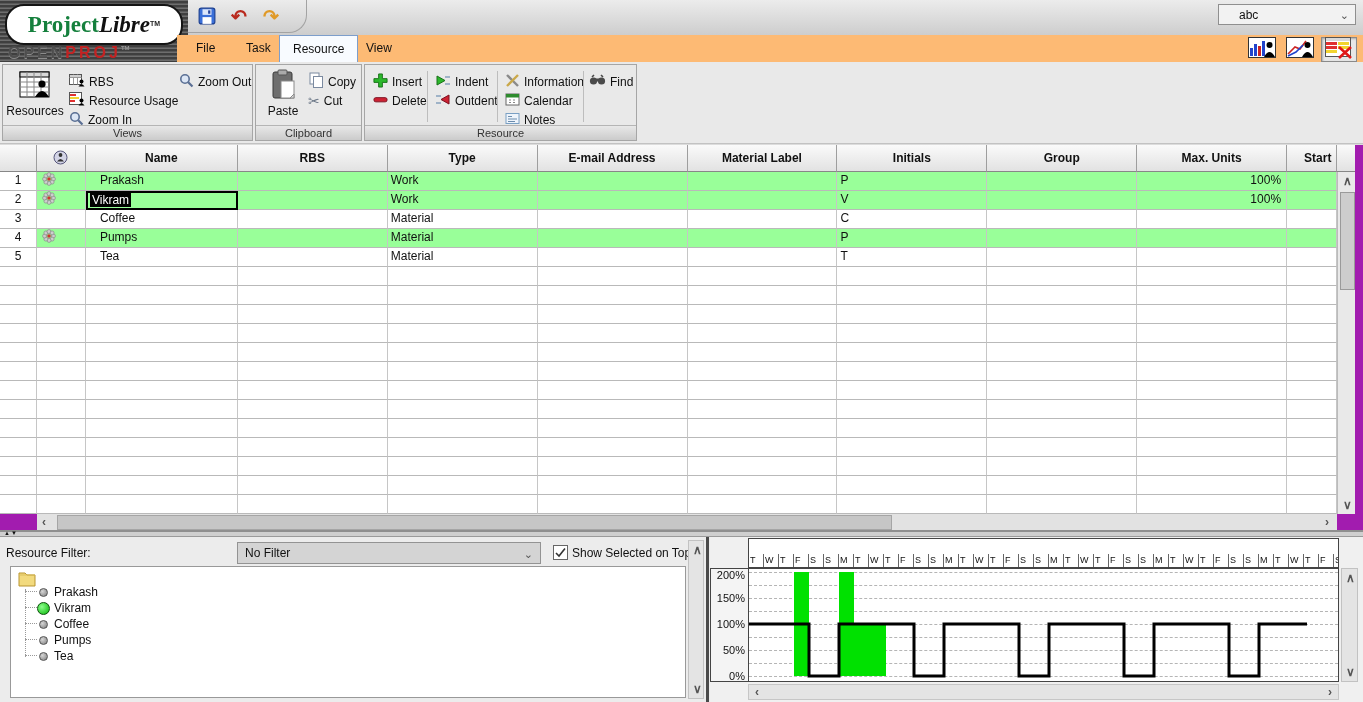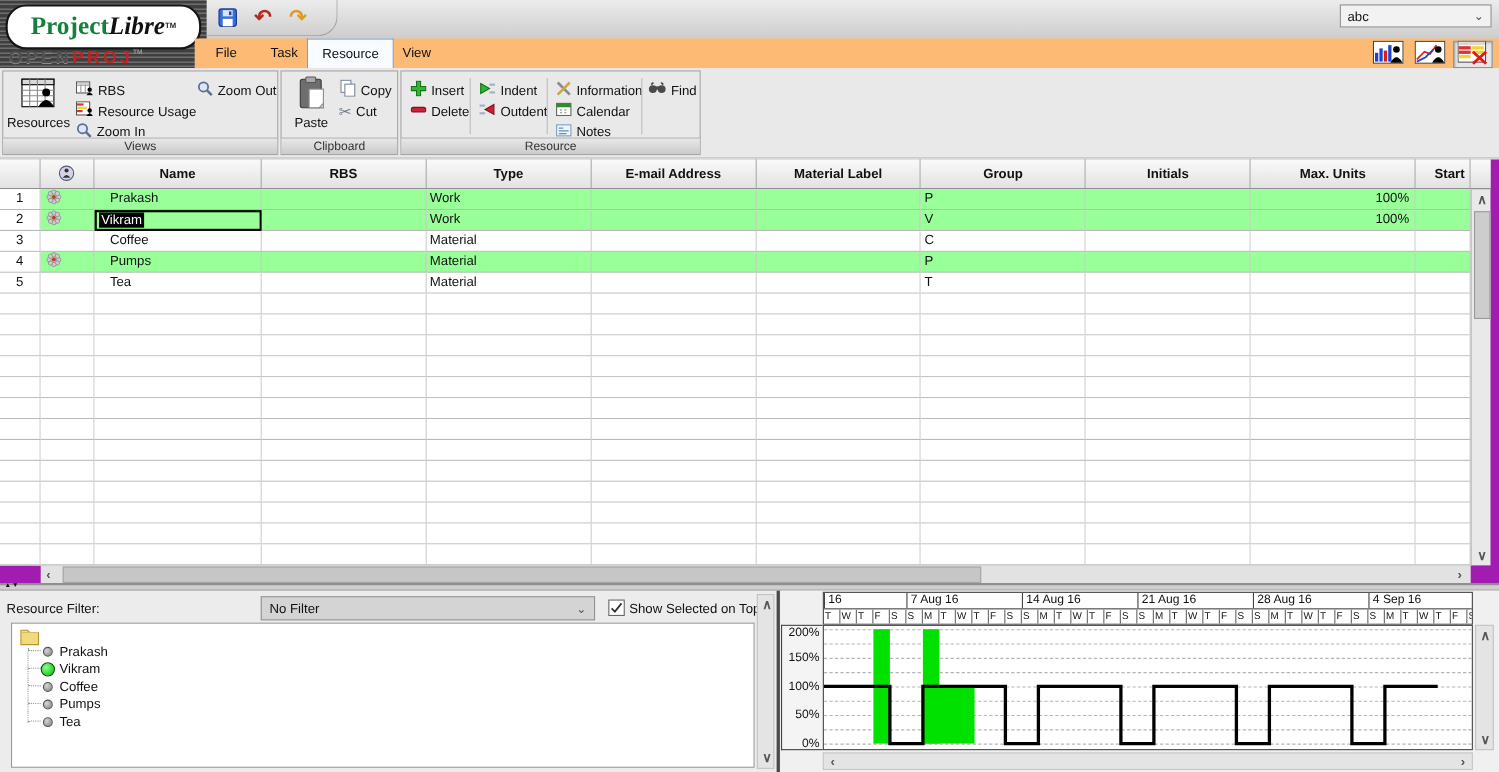--- a/index.html
+++ b/index.html
@@ -21,21 +21,21 @@
   
   .topbar{position:absolute;left:188px;top:0;width:1175px;height:35px;
     background:linear-gradient(#ececec,#cdcdcd);}
   .qat-bubble{position:absolute;left:0;top:-1px;width:118px;height:33px;
     border-right:1px solid #a3a3a3;border-bottom:1px solid #a3a3a3;border-bottom-right-radius:18px;}
   .qat{position:absolute;left:8px;top:6px;display:flex;gap:10px;align-items:center;}
   .qat-btn{width:22px;height:22px;display:flex;align-items:center;justify-content:center;cursor:default;}
   .undo-glyph{font-size:19px;font-weight:bold;color:#b92a1e;line-height:20px;}
   .redo-glyph{font-size:19px;font-weight:bold;color:#e09a28;line-height:20px;}
   .abc-combo{position:absolute;right:7px;top:4px;width:138px;height:21px;background:#f2f2f2;
-    border:1px solid #8f8f8f;line-height:20px;padding-left:6px;box-sizing:border-box;}
+    border:1px solid #8f8f8f;line-height:20px;padding-left:20px;box-sizing:border-box;}
   .abc-combo .chev{position:absolute;right:6px;top:0;color:#555;font-size:11px;}
   
   .tabrow{position:absolute;left:177px;top:35px;width:1282px;height:27px;background:#fdba74;}
   .tab{position:absolute;top:0;height:26px;line-height:26px;padding:0 13px;cursor:default;}
   .tab.selected{background:#f8fbff;border:1px solid #7d9ecb;border-bottom:none;height:27px;box-sizing:border-box;}
   .viewbtns{position:absolute;right:0;top:0;width:470px;height:27px;}
   .vbtn{position:absolute;top:2px;width:34px;height:23px;display:flex;align-items:center;justify-content:center;}
   .vbtn.pressed{border:1px solid #8a8a8a;background:#e7e7e7;box-shadow:inset 1px 1px 2px rgba(0,0,0,.25);}
   .blankbox{position:absolute;top:3px;width:36px;height:20px;background:#fff;border:1px solid #777;}
   .helpbtn{position:absolute;top:3px;width:21px;height:21px;border-radius:50%;
@@ -356,22 +356,22 @@
               <circle cx="7.5" cy="7.5" r="6.5" fill="#d3d4e6" stroke="#55557a"></circle>
               <circle cx="7.5" cy="5" r="1.9" fill="#333"></circle>
               <path d="M4 11.5 q3.5 -5 7 0 z" fill="#333"></path>
             </svg></span>
       </div>
       <div class="hcell w-name" style="padding:0">Name</div>
       <div class="hcell w-150">RBS</div>
       <div class="hcell w-150">Type</div>
       <div class="hcell w-150">E-mail Address</div>
       <div class="hcell w-150">Material Label</div>
+      <div class="hcell w-150">Initials</div>
       <div class="hcell w-150">Group</div>
-      <div class="hcell w-150">Initials</div>
       <div class="hcell w-150">Max. Units</div>
       <div class="hcell w-start" style="text-align:left;padding-left:17px">Start</div>
       <div class="hcell" style="width:18px;border-right:none"></div>
     </div>
 
     <div class="rows">
         <div class="trow">
           <div class="cell w-num">1</div>
           <div class="cell w-ic hl"><span><svg width="14" height="14" viewBox="0 0 14 14" style="vertical-align:-2px">
                 <circle cx="11.4" cy="7.0" r="2" fill="#cdcdcd" stroke="#8a8a8a" stroke-width="0.7"></circle>
@@ -706,28 +706,20 @@
       <div class="lpanel-scroll">
         <div class="sb-ar" style="left:4px;top:2px">∧</div>
         <div class="sb-ar" style="left:4px;bottom:2px">∨</div>
       </div>
     </div>
 
     <div class="panel-divider"></div>
 
     <div class="rpanel">
       <div class="tl-box">
-        <div class="tl-weeks">
-            <div class="weeklabel" style="left: 0px;">16</div>
-            <div class="weeklabel" style="left: 75px;">7 Aug 16</div>
-            <div class="weeklabel" style="left: 180px;">14 Aug 16</div>
-            <div class="weeklabel" style="left: 285px;">21 Aug 16</div>
-            <div class="weeklabel" style="left: 390px;">28 Aug 16</div>
-            <div class="weeklabel" style="left: 495px;">4 Sep 16</div>
-          </div>
         <div class="tl-days">
             <div class="daycell">T</div>
             <div class="daycell">W</div>
             <div class="daycell">T</div>
             <div class="daycell">F</div>
             <div class="daycell">S</div>
             <div class="daycell">S</div>
             <div class="daycell">M</div>
             <div class="daycell">T</div>
             <div class="daycell">W</div>

